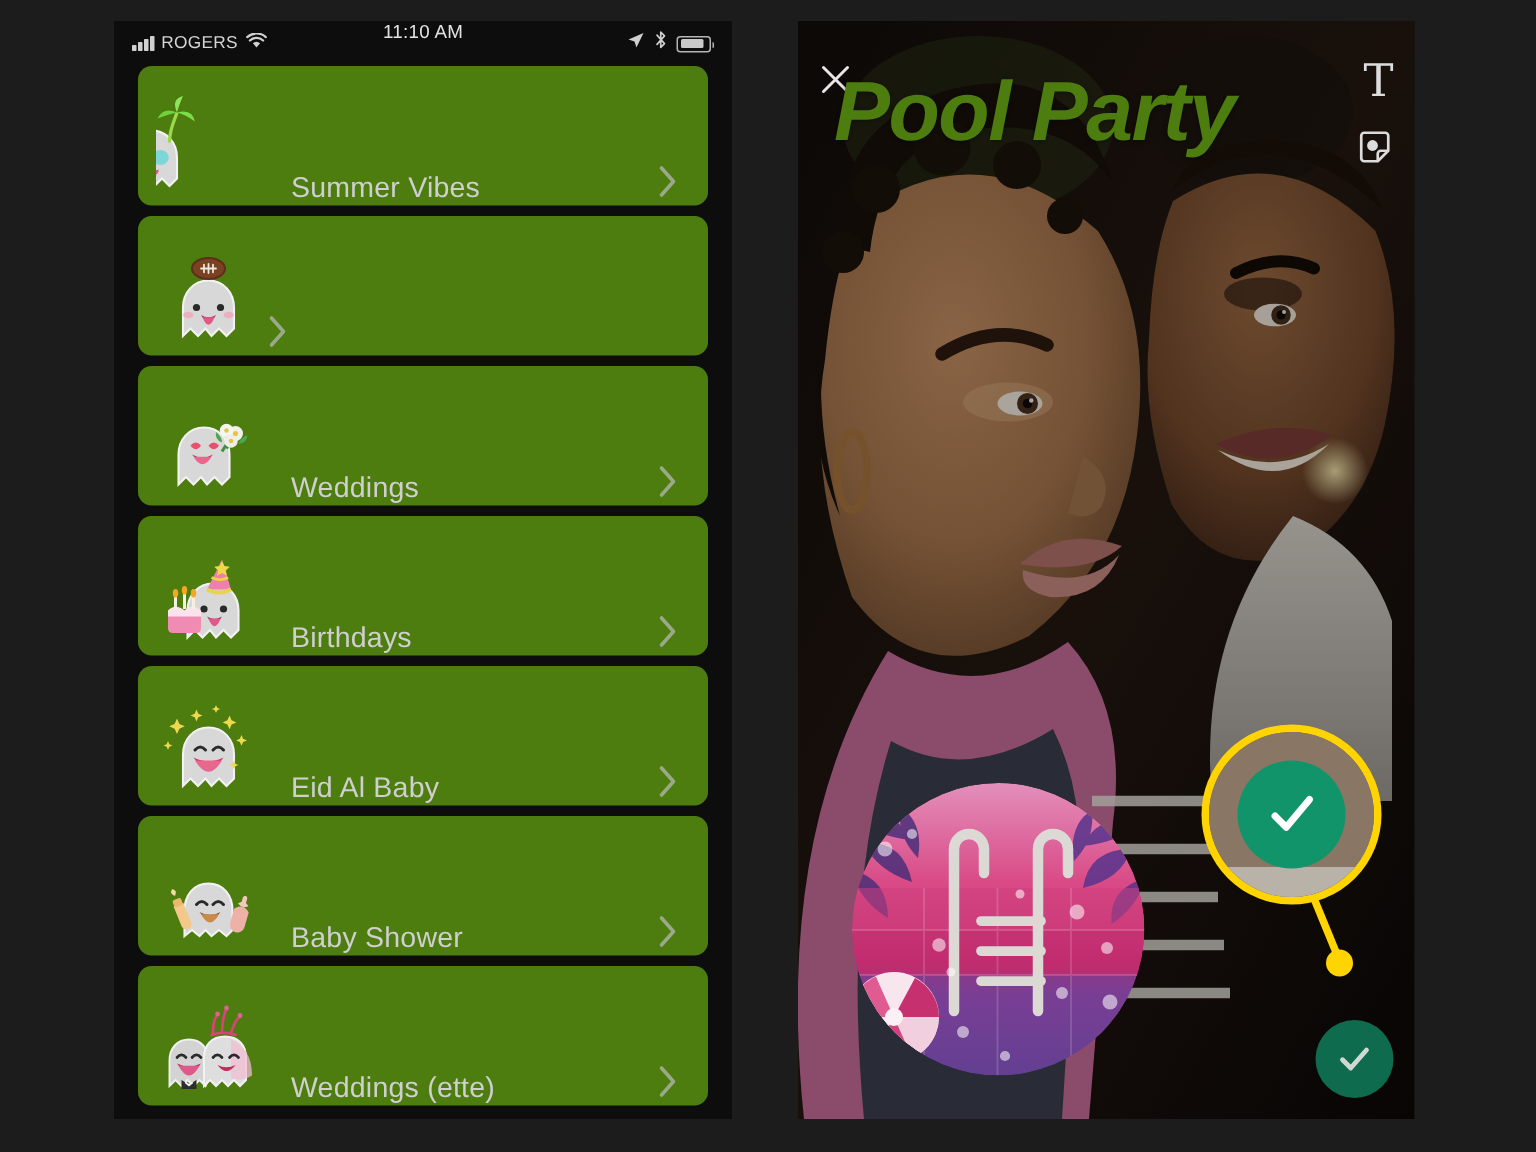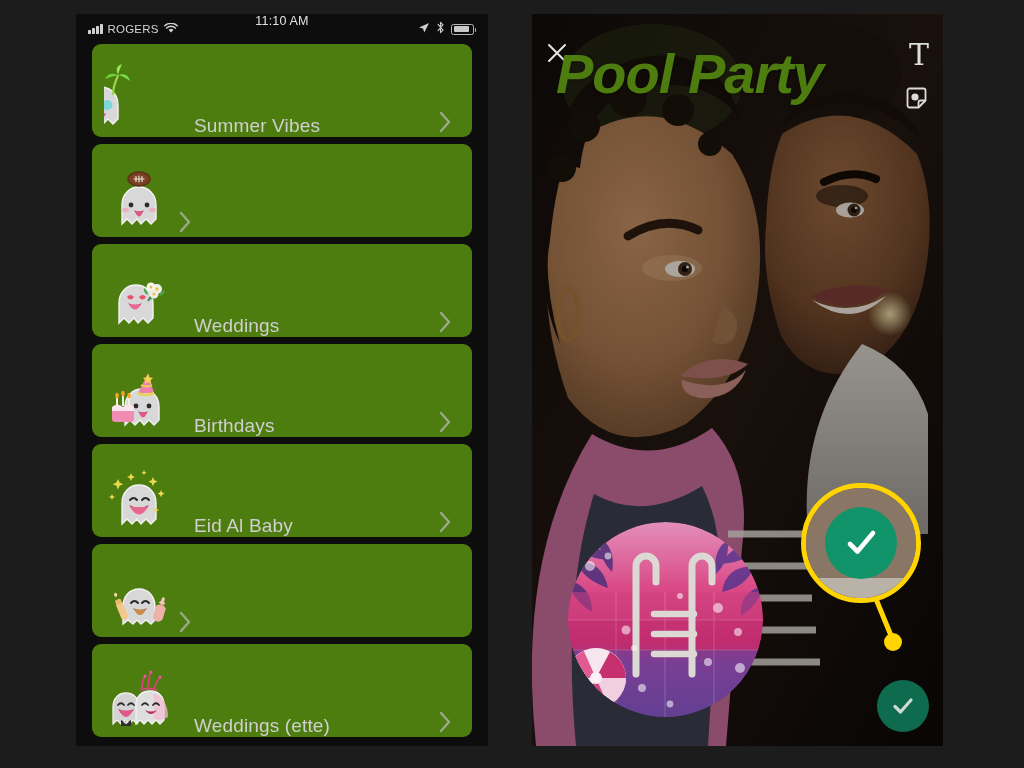--- a/index.html
+++ b/index.html
@@ -345,20 +345,21 @@
               <rect x="13.5" y="36" width="6" height="5" rx="1.4" fill="#e8b96c"></rect>
               <path d="M14.8 31 q1.7 -4 3.4 0 q-1.7 5 -3.4 0Z" fill="#f5d9a8"></path>
             </g>
             <g transform="rotate(16 57 44)">
               <path d="M52 44 q5 -5 10 0 v10 a5 5 0 0 1 -10 0z" fill="#edb1a8"></path>
               <path d="M53.5 40 q3.5 -4 7 0 q-3.5 3 -7 0Z" fill="#f3c8c0"></path>
               <rect x="55.5" y="34" width="3" height="7" rx="1.4" fill="#f3c8c0"></rect>
             </g>
           </svg>
         </div>
+        <div class="occ-label">Baby Shower</div>
         <div class="chev">
           <svg width="14" height="22" viewBox="0 0 14 22">
             <path d="M3 2 L11 11 L3 20" stroke="#b9b9b9" stroke-width="2.4" fill="none" stroke-linecap="round" stroke-linejoin="round"></path>
           </svg>
         </div>
       </div>
 
       <div class="occ-item">
         <div class="occ-icon">
           <svg width="74" height="74" viewBox="0 0 74 74">

